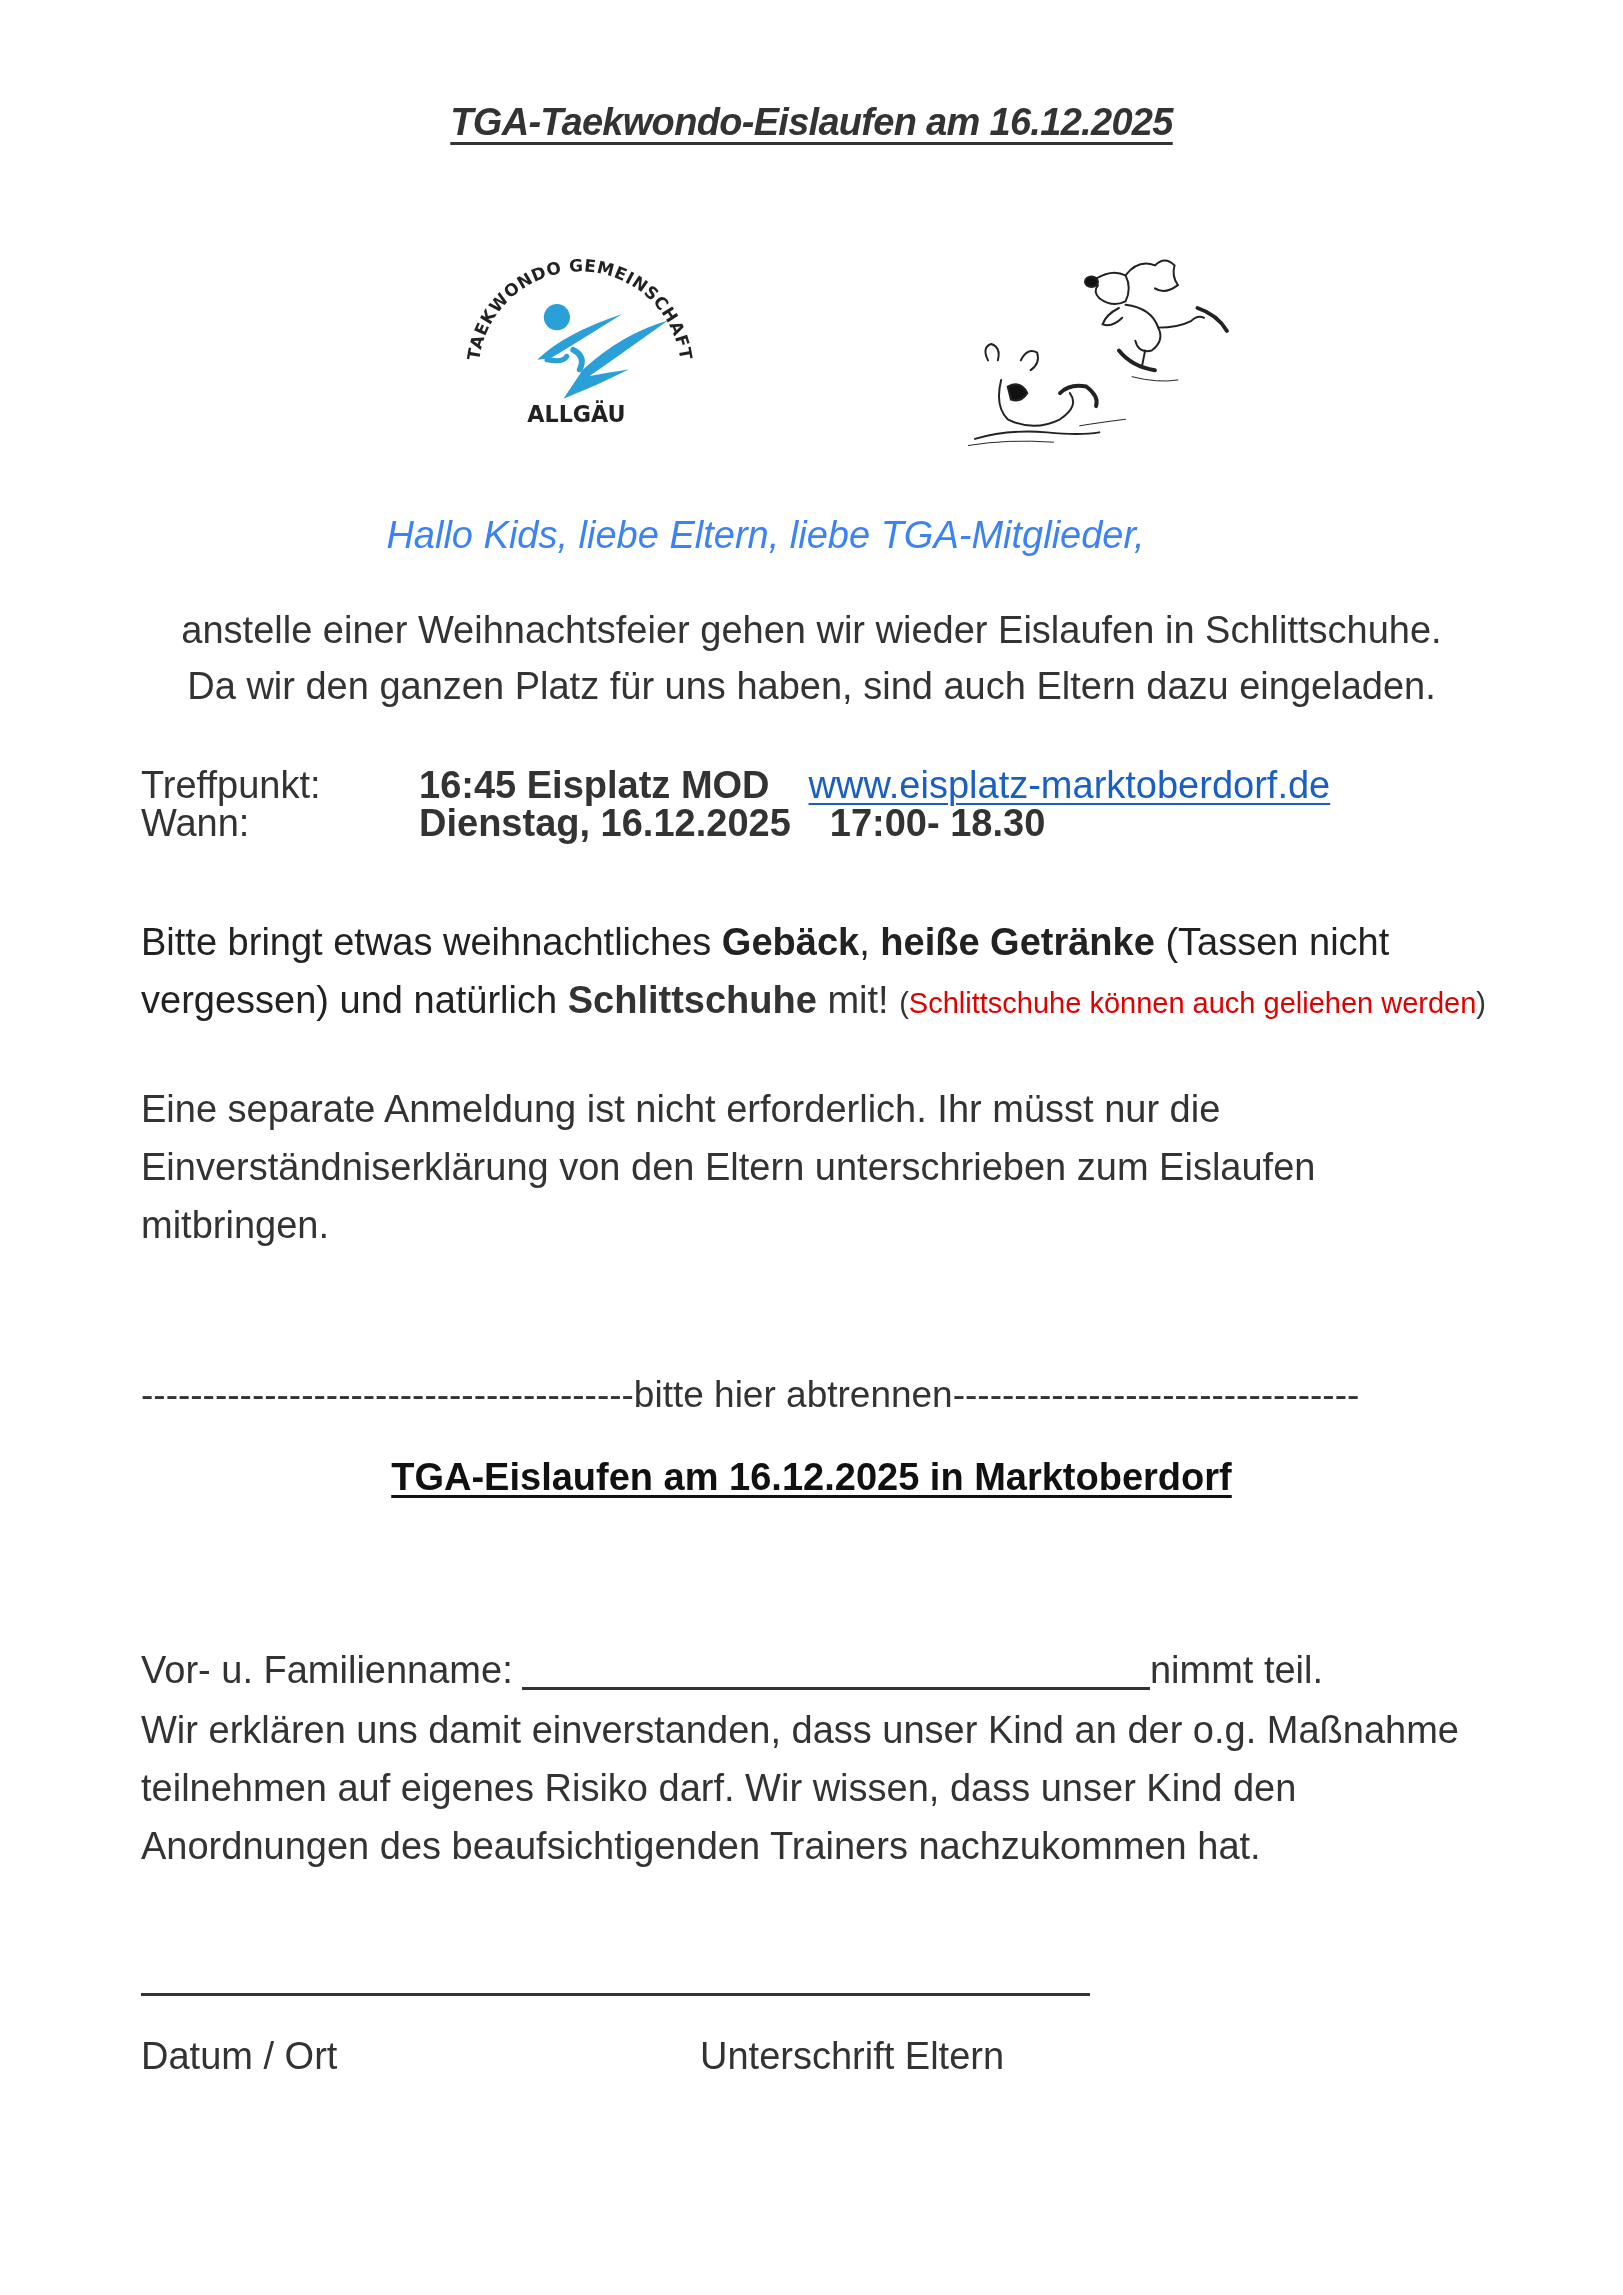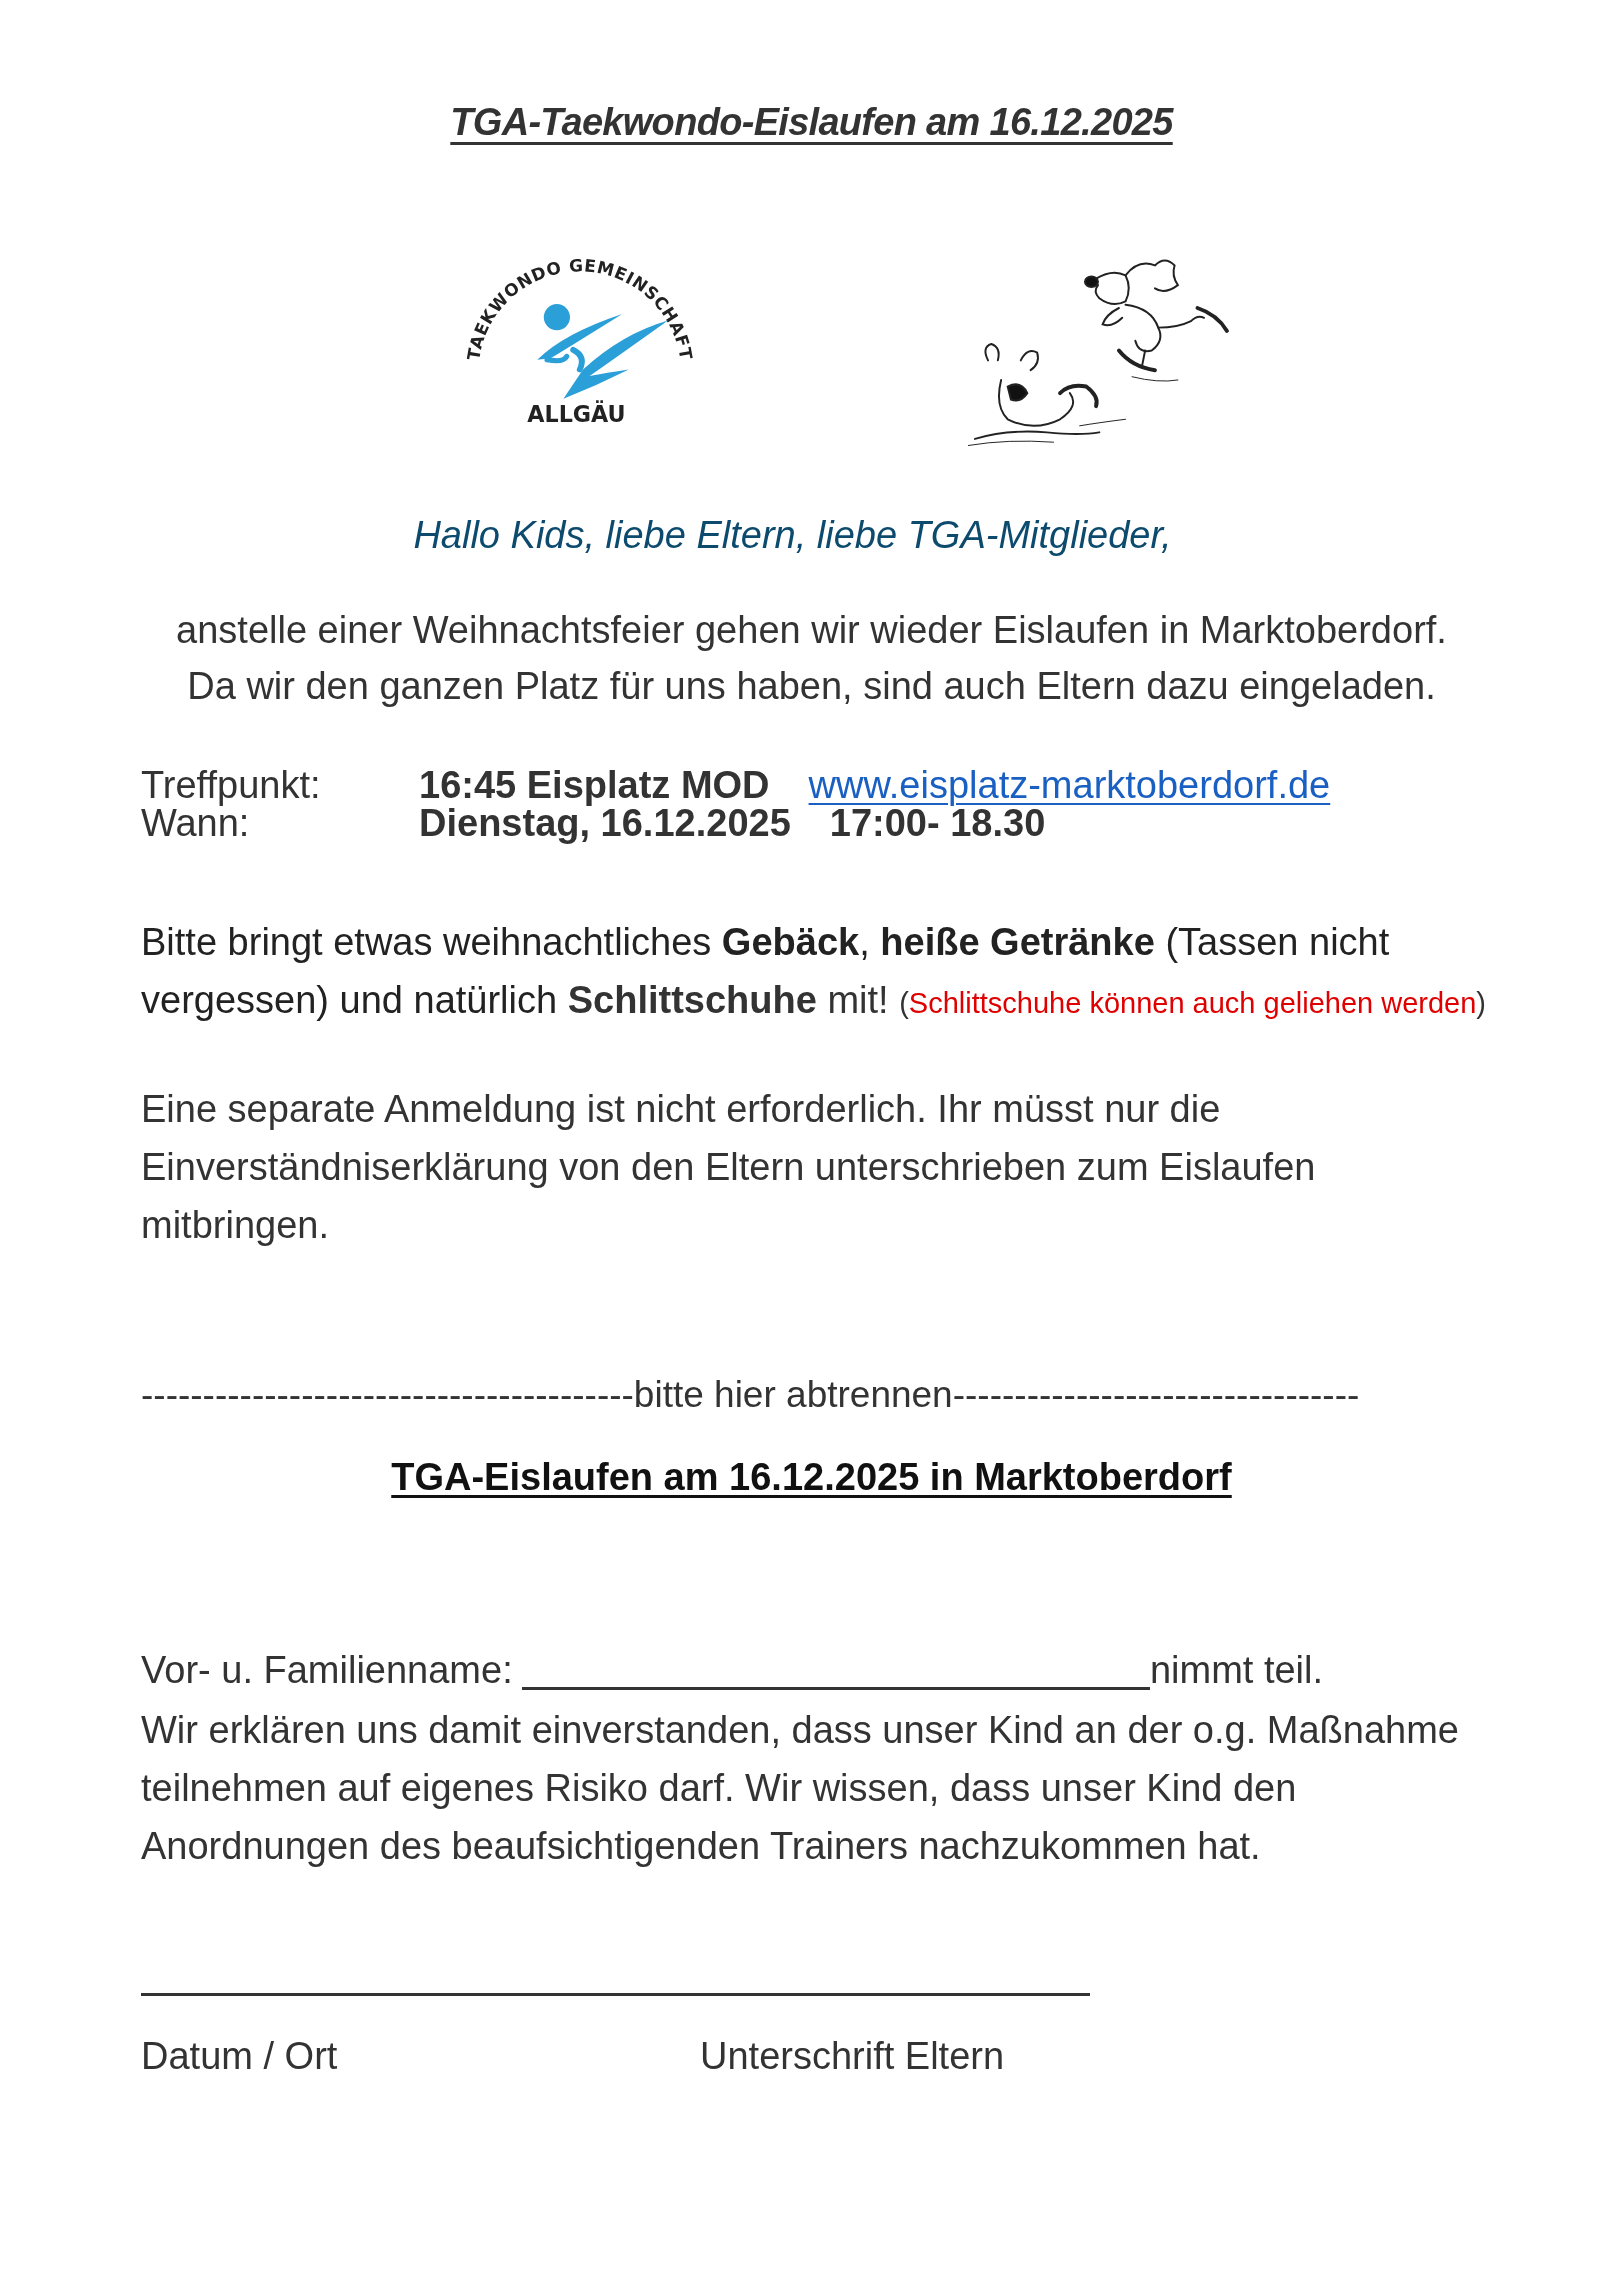--- a/index.html
+++ b/index.html
@@ -36,22 +36,21 @@
     
     .logo { left: 452px; top: 242px; width: 249px; height: 183px; }
     .cartoon { left: 929px; top: 236px; width: 321px; height: 216px; }
 
     
     .greeting {
       left: 0; width: 1531px; top: 514px;
       text-align: center;
       font-size: 38px;
       font-style: italic;
-      color: #0c4a6e;
-      padding-left: 27px;
+      color: #3b82f6;
     }
     .intro {
       left: 0; width: 1623px; top: 602px;
       text-align: center;
       font-size: 38px;
       line-height: 56px;
       color: #333333;
     }
 
     
@@ -178,21 +177,21 @@
     <path d="M 200 240 Q 215 225 240 230 Q 260 245 255 260" stroke-width="6"></path>
     <path d="M 70 310 Q 120 295 180 300 Q 230 305 260 300"></path>
     <path d="M 60 320 Q 120 310 190 315" stroke-width="1.5"></path>
     <path d="M 230 290 Q 260 285 300 280" stroke-width="1.5"></path>
   </svg>
 </div>
 
 <div class="abs greeting">Hallo Kids, liebe Eltern, liebe TGA-Mitglieder,</div>
 
 <div class="abs intro">
-  <div>anstelle einer Weihnachtsfeier gehen wir wieder Eislaufen in Marktoberdorf.</div>
+  <div>anstelle einer Weihnachtsfeier gehen wir wieder Eislaufen in Schlittschuhe.</div>
   <div>Da wir den ganzen Platz für uns haben, sind auch Eltern dazu eingeladen.</div>
 </div>
 
 <div class="abs info-row" style="top:762px;margin-top:40px;">
   <span class="info-label">Wann:</span><span class="info-value">Dienstag, 16.12.2025</span><span class="gap"></span><span class="info-value">17:00- 18.30</span>
 </div>
 <div class="abs info-row" style="top:764px;">
   <span class="info-label">Treffpunkt:</span><span class="info-value">16:45 Eisplatz MOD</span><span class="gap"></span><span class="link">www.eisplatz-marktoberdorf.de</span>
 </div>
 

